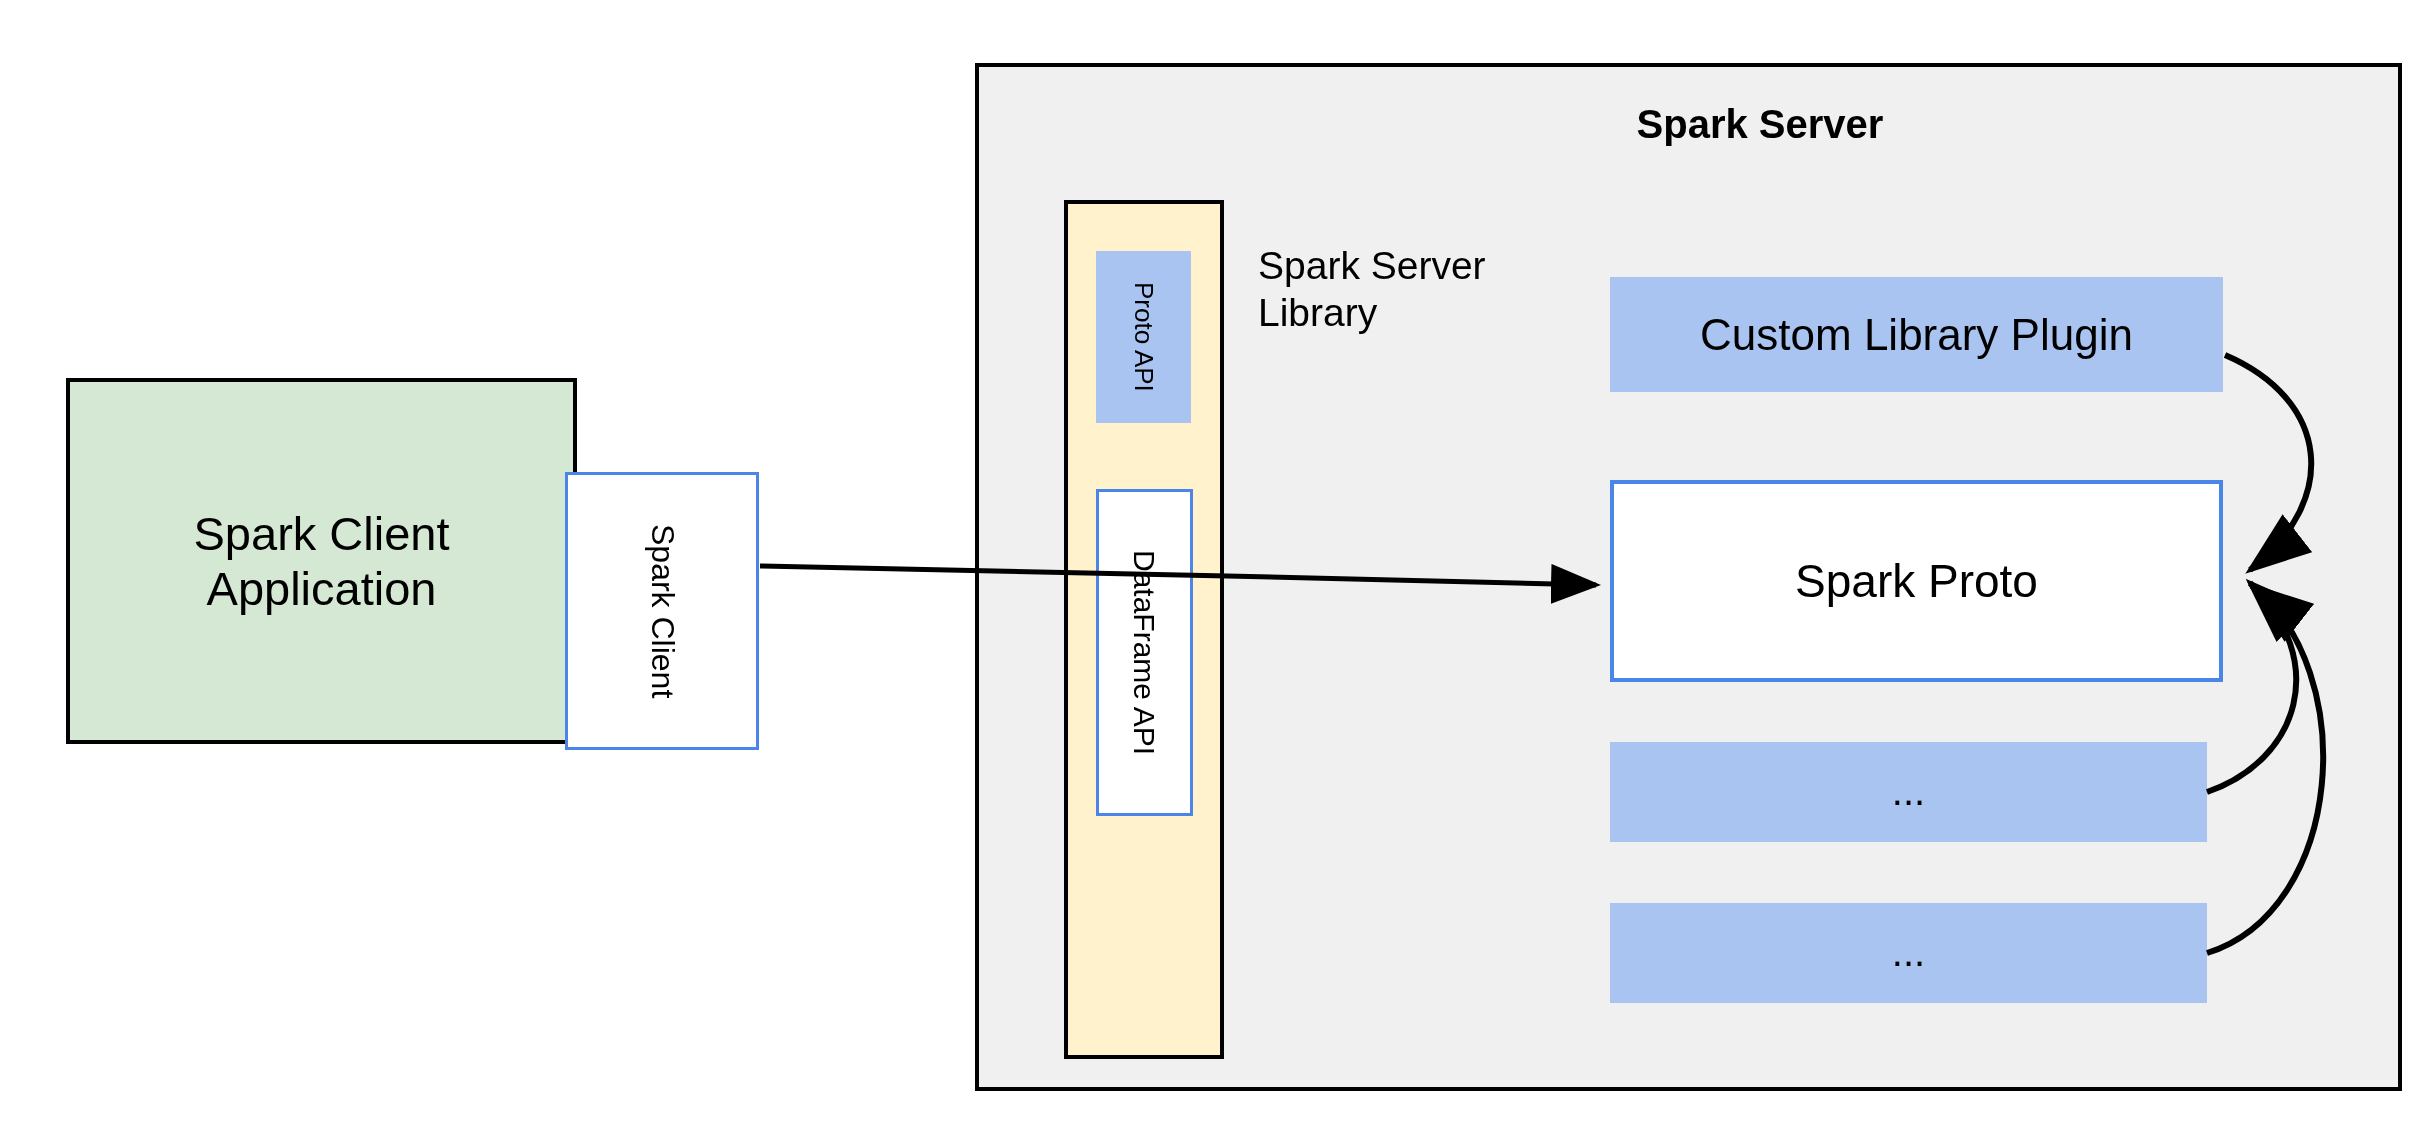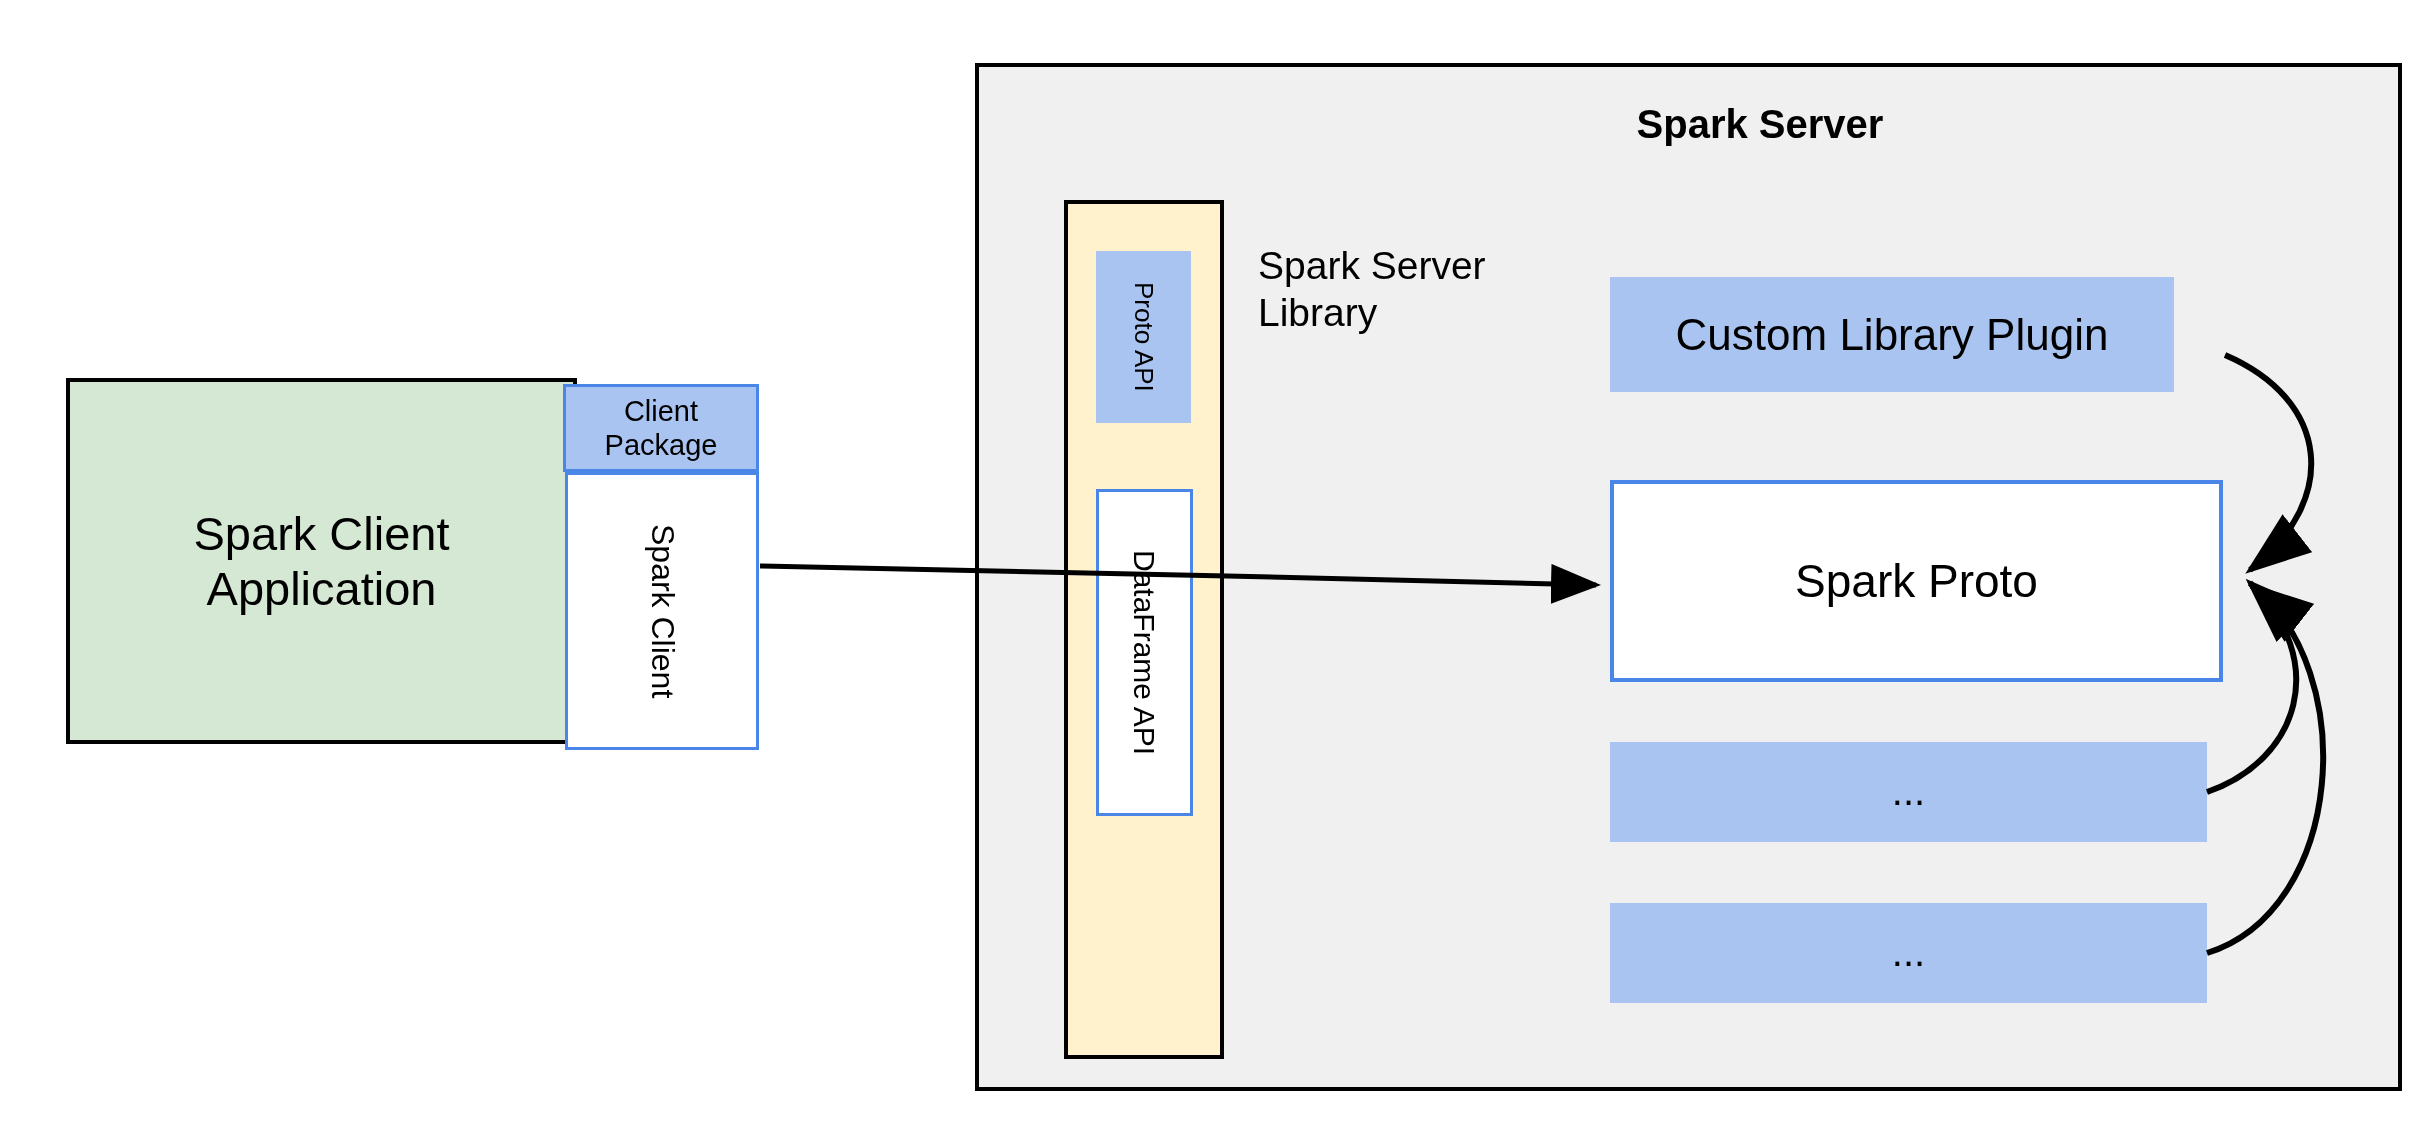--- a/index.html
+++ b/index.html
@@ -101,21 +101,21 @@
   #proto-api {
     left: 1096px; top: 251px; width: 95px; height: 172px;
     font-size: 26px;
   }
   #dataframe-api {
     left: 1096px; top: 489px; width: 97px; height: 327px;
     font-size: 30px;
   }
 
   #custom-plugin {
-    left: 1610px; top: 277px; width: 564px; height: 115px;
+    left: 1610px; top: 277px; width: 613px; height: 115px;
     font-size: 44px;
   }
   #spark-core {
     left: 1610px; top: 480px; width: 613px; height: 202px;
     font-size: 46px;
   }
   #dots-1 {
     left: 1610px; top: 742px; width: 597px; height: 100px;
     font-size: 40px;
   }
@@ -136,24 +136,20 @@
 
 <div class="stage">
 
   <div class="box fill-gray bd-black" id="server-container"></div>
 
   <div class="box fill-green bd-black center" id="client-app">
     <span style="white-space: pre-line;">Spark Client
 Application</span>
   </div>
 
-  <div class="box fill-blue bd-blue-thin center" id="client-package">
-    <span style="white-space: pre-line;">Client
-Package</span>
-  </div>
 
   <div class="box fill-white bd-blue-thin center" id="spark-client">
     <span class="vtext">Spark Client</span>
   </div>
 
 
   <div class="box fill-cream bd-black" id="connect-column"></div>
 
   <div class="box fill-blue center" id="proto-api">
     <span class="vtext">Proto API</span>

